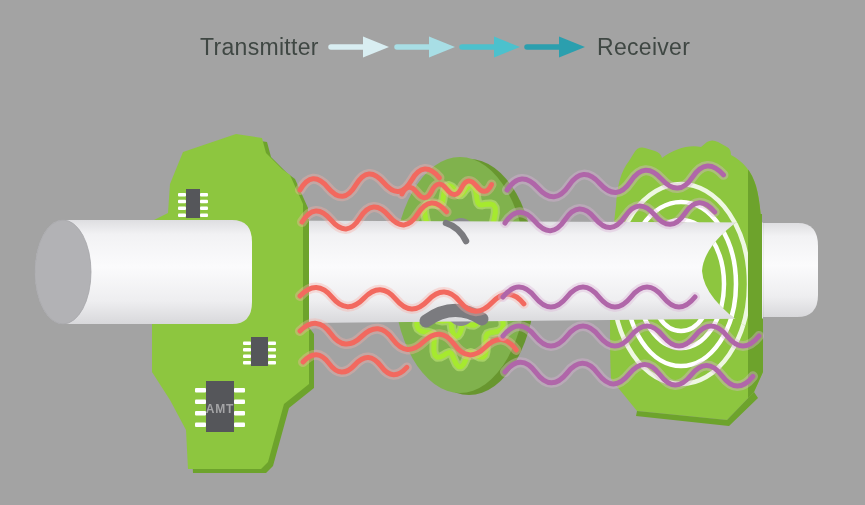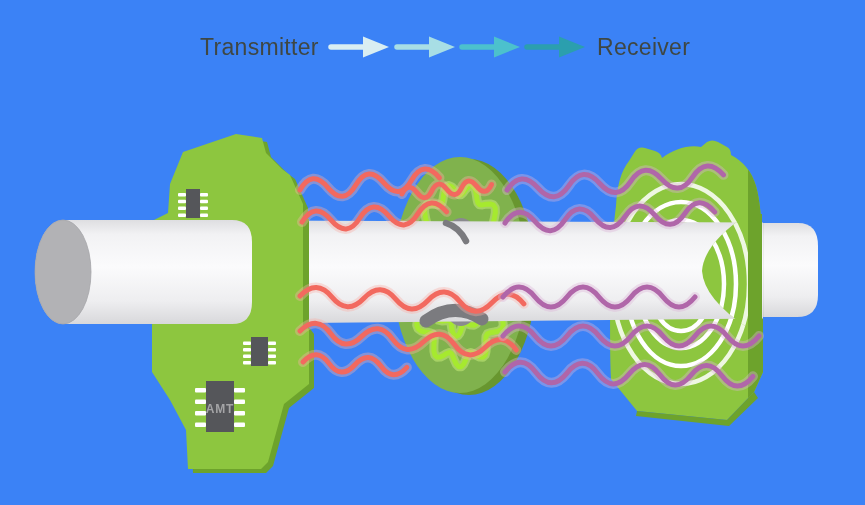--- a/index.html
+++ b/index.html
@@ -1,17 +1,17 @@
 <!DOCTYPE html>
 <html><head>
 <meta charset="utf-8">
 <style>
   html,body{margin:0;padding:0;background:#fff;}
   #canvas{
-    position:relative;width:865px;height:505px;background:#3b82f6;overflow:hidden;
+    position:relative;width:865px;height:505px;background:#a3a3a3;overflow:hidden;
     font-family:"Liberation Sans", sans-serif;
   }
   svg text{font-family:"Liberation Sans", sans-serif;}
   .legend-label{font-size:23px;letter-spacing:0.3px;}
   .chip-label{font-size:12px;font-weight:bold;letter-spacing:0.8px;}
 </style>
 </head>
 <body>
 
 <div id="canvas">

